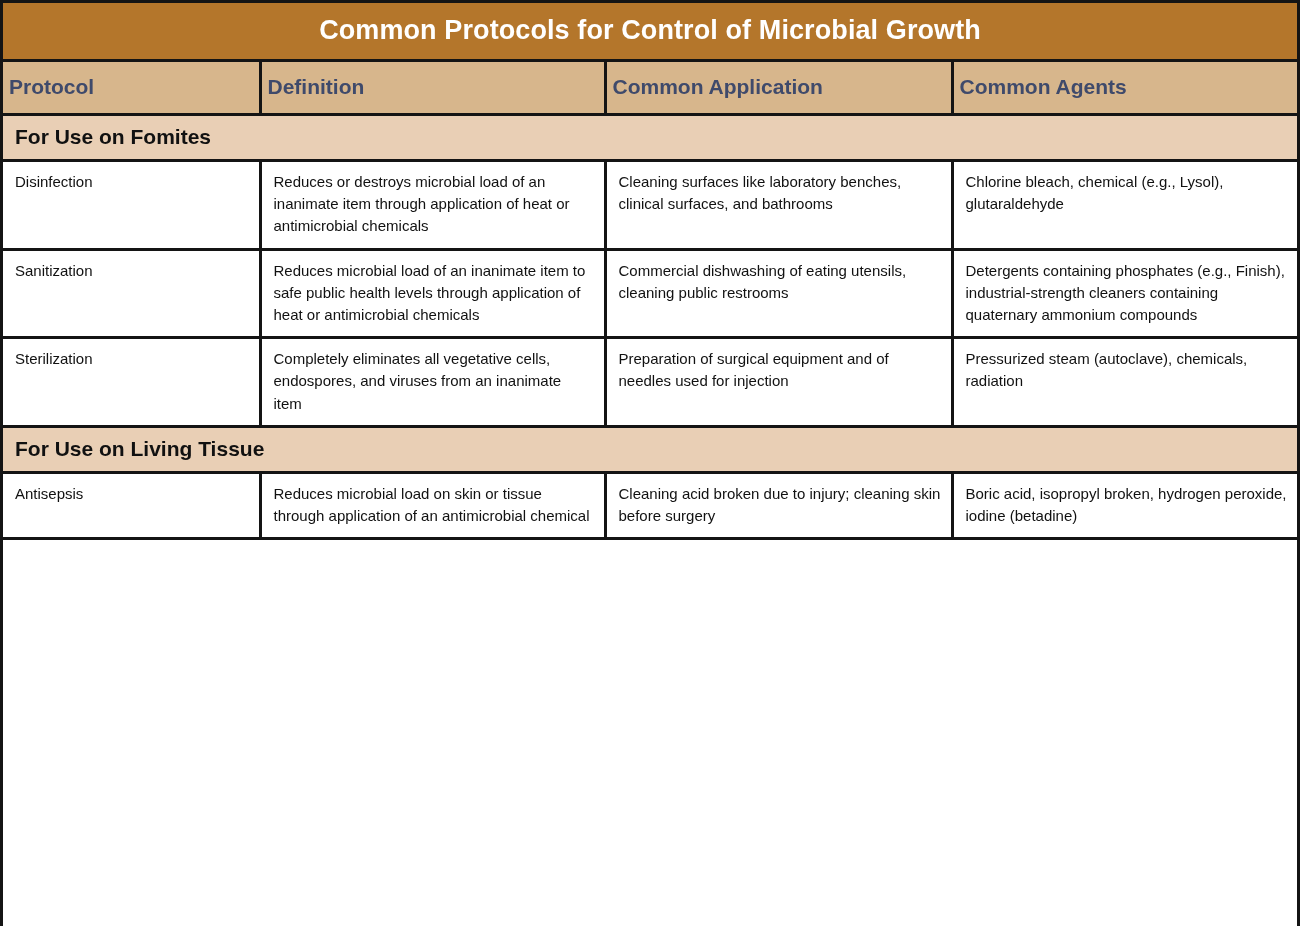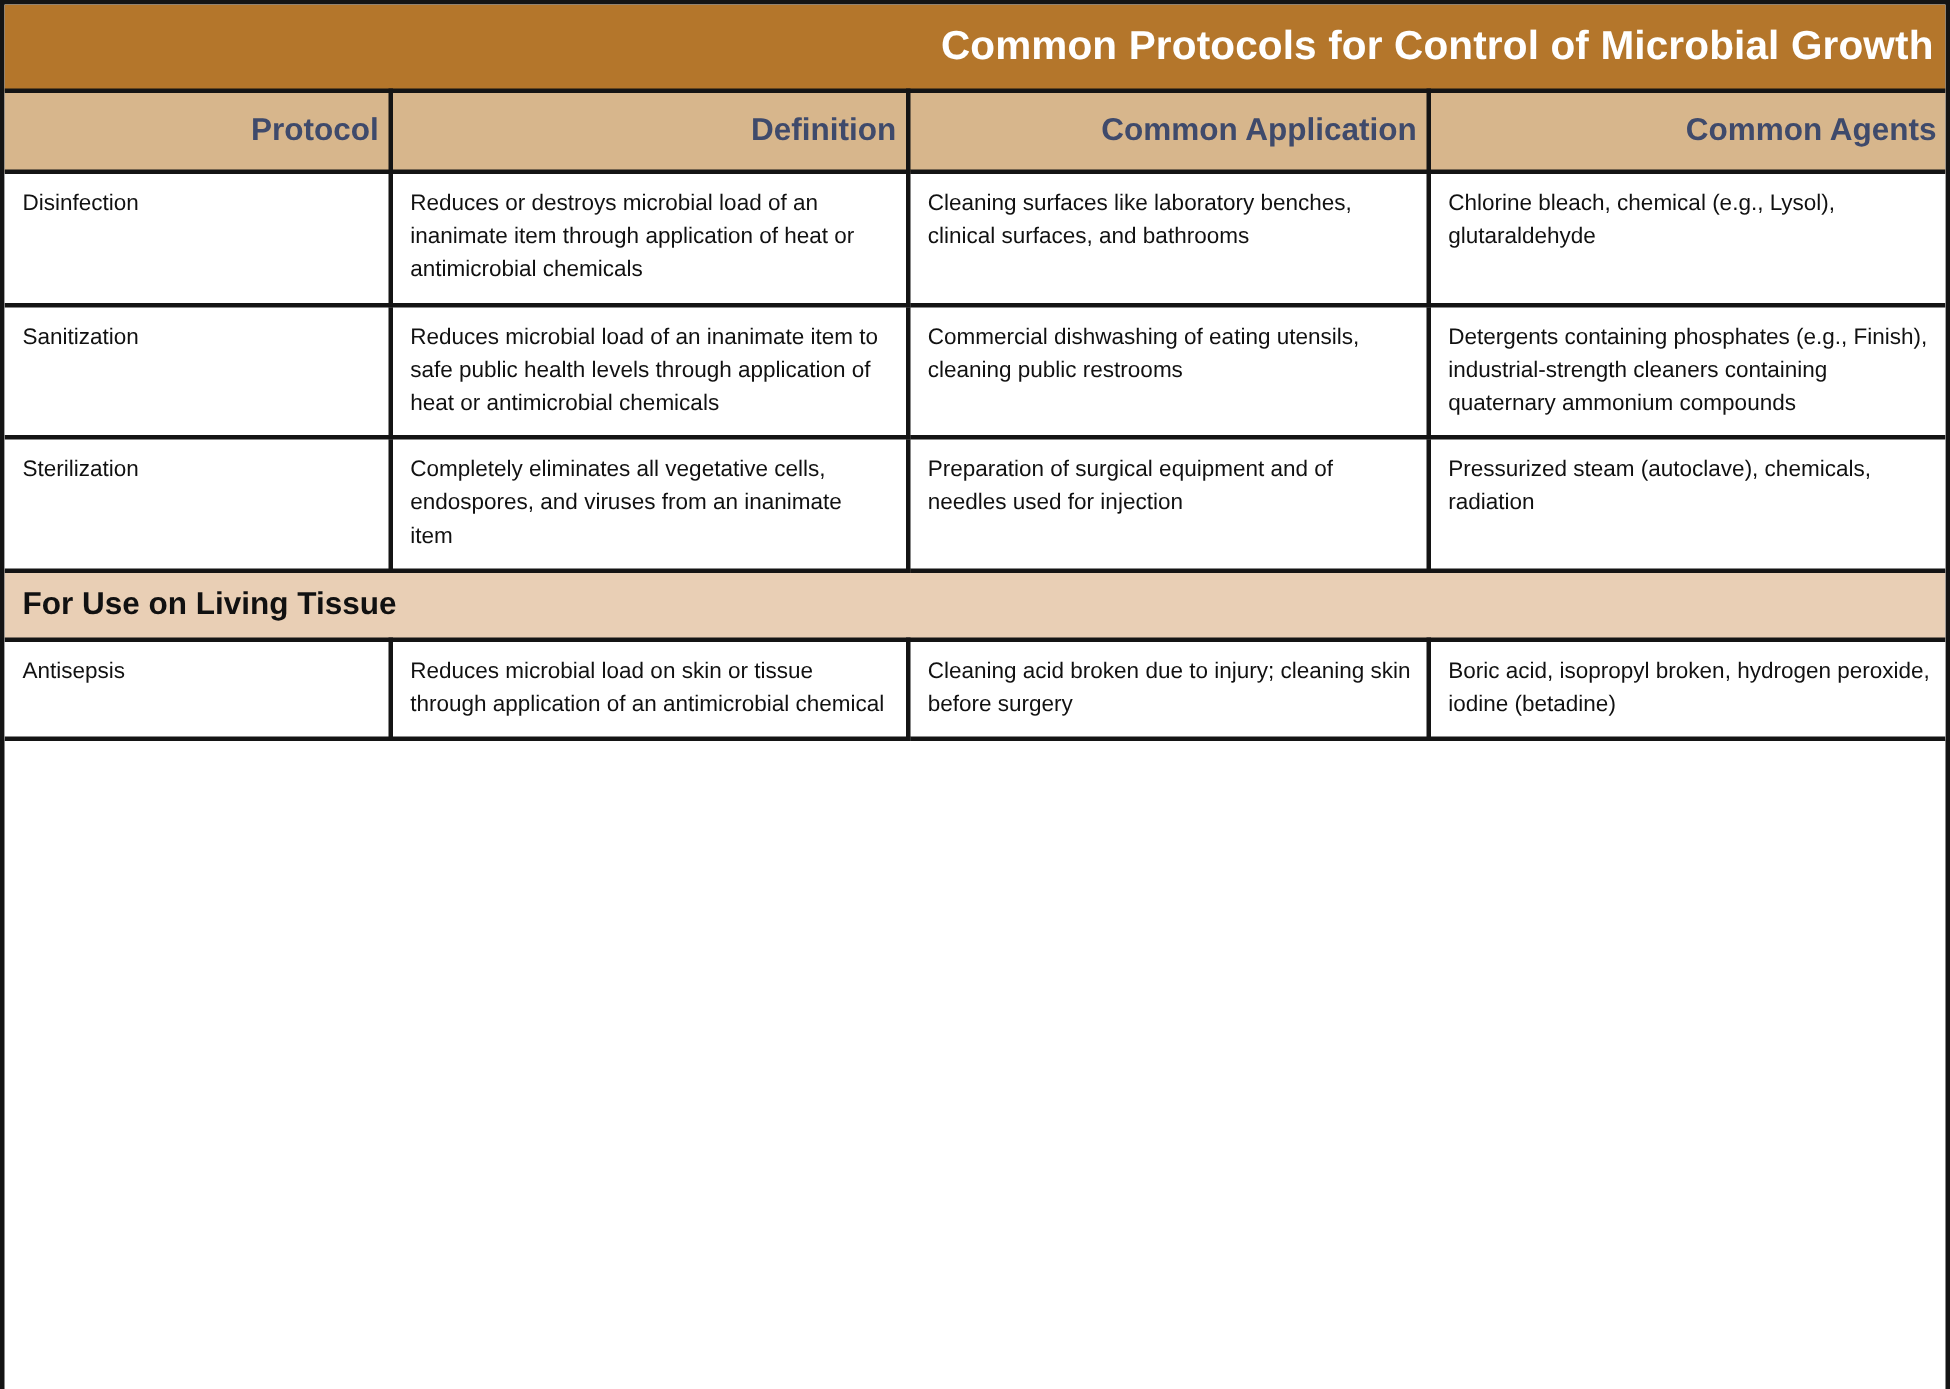--- a/index.html
+++ b/index.html
@@ -33,33 +33,33 @@
   
   col.c-protocol    { width: 257px; }
   col.c-definition  { width: 345px; }
   col.c-application { width: 347px; }
   col.c-agents      { width: 345px; }
 
   
   .title-cell {
     background: #b4762b;
     color: #ffffff;
-    text-align: right;
+    text-align: center;
     font-size: 27px;
     font-weight: bold;
     letter-spacing: 0.1px;
     padding: 12px 8px 13px 8px;
     border-bottom: 3px solid #141414;
   }
 
   
   .col-head {
     background: #d7b68c;
     color: #3f4a6b;
-    text-align: right;
+    text-align: left;
     font-size: 21px;
     font-weight: bold;
     padding: 13px 6px 14px 6px;
     border-right: 3px solid #141414;
     border-bottom: 3px solid #141414;
   }
   .col-head:last-child { border-right: none; }
 
   
   .section-head {
@@ -106,20 +106,23 @@
       </tr>
       <tr>
         <th class="col-head">Protocol</th>
         <th class="col-head">Definition</th>
         <th class="col-head">Common Application</th>
         <th class="col-head">Common Agents</th>
       </tr>
     </thead>
     <tbody>
 
+      <tr>
+        <td class="section-head" colspan="4">For Use on Fomites</td>
+      </tr>
 
       <tr>
         <td class="cell protocol-cell">Disinfection</td>
         <td class="cell">Reduces or destroys microbial load of an inanimate item through application of heat or antimicrobial chemicals</td>
         <td class="cell">Cleaning surfaces like laboratory benches, clinical surfaces, and bathrooms</td>
         <td class="cell">Chlorine bleach, chemical (e.g., Lysol), glutaraldehyde</td>
       </tr>
 
       <tr>
         <td class="cell protocol-cell">Sanitization</td>

